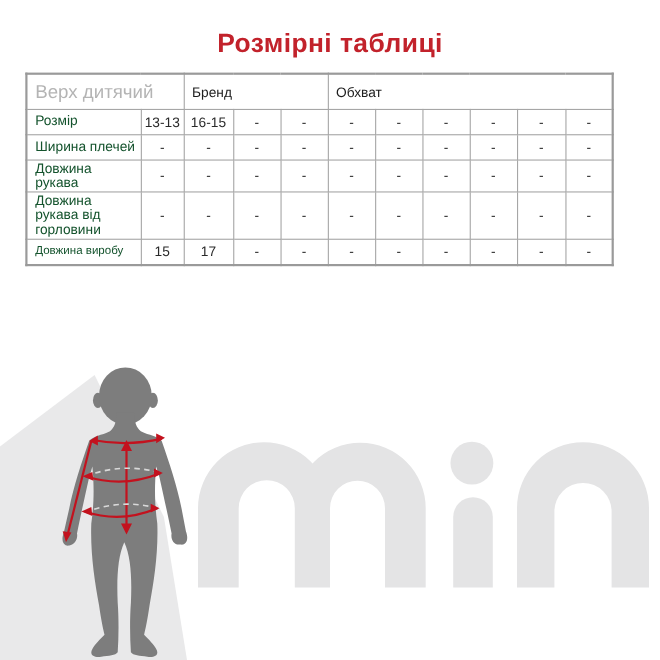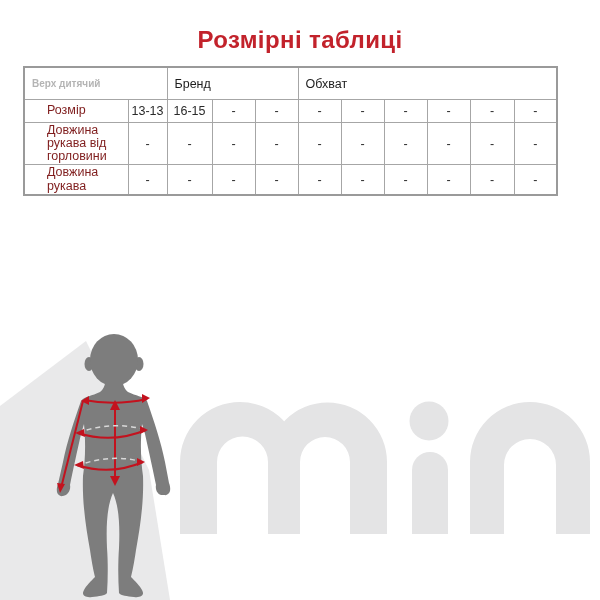--- a/index.html
+++ b/index.html
@@ -7,23 +7,23 @@
           font-family:"Liberation Sans",sans-serif;}
   .page-title{position:absolute;top:26px;left:0;width:600px;text-align:center;
           font-size:24px;font-weight:700;letter-spacing:.4px;color:#c2222b;margin:0;}
   table.size-table{position:absolute;left:23px;top:66px;width:533px;
           border-collapse:collapse;table-layout:fixed;
           border:2px solid #9a9a9a;background:#fff;}
   .size-table th,.size-table td{border:1px solid #a6a6a6;vertical-align:middle;
           font-family:"Liberation Sans",sans-serif;overflow:hidden;}
   .size-table thead th{height:27px;text-align:left;padding:2px 2px 2px 7px;
           font-size:12.5px;font-weight:normal;color:#1e1e1e;}
-  .size-table thead th.muted{color:#b4b4b4;font-weight:700;font-size:10px;}
-  .size-table tbody th{height:20px;text-align:left;padding:1px 2px 1px 22px;
-          font-weight:400;font-size:12.5px;color:#7f1d1d;line-height:1.05;}
+  .size-table thead th.muted{color:#b4b4b4;font-weight:400;font-size:17px;}
+  .size-table tbody th{height:20px;text-align:left;padding:1px 2px 1px 7px;
+          font-weight:400;font-size:12.5px;color:#14532d;line-height:1.05;}
   .size-table tbody tr:nth-child(5) th{font-size:10.5px;}
   .size-table tbody td{height:20px;text-align:center;font-size:12.5px;color:#2a2a2a;padding:0;}
   svg.figure{position:absolute;left:0;top:330px;}
 </style>
 </head>
 <body>
 
 <div id="canvas">
 
   <h1 class="page-title">Розмірні таблиці</h1>
@@ -57,36 +57,62 @@
           <td>-</td>
           <td>-</td>
           <td>-</td>
           <td>-</td>
           <td>-</td>
           <td>-</td>
           <td>-</td>
           <td>-</td>
         </tr>
         <tr>
+          <th>Ширина плечей</th>
+          <td>-</td>
+          <td>-</td>
+          <td>-</td>
+          <td>-</td>
+          <td>-</td>
+          <td>-</td>
+          <td>-</td>
+          <td>-</td>
+          <td>-</td>
+          <td>-</td>
+        </tr>
+        <tr>
+          <th>Довжина рукава</th>
+          <td>-</td>
+          <td>-</td>
+          <td>-</td>
+          <td>-</td>
+          <td>-</td>
+          <td>-</td>
+          <td>-</td>
+          <td>-</td>
+          <td>-</td>
+          <td>-</td>
+        </tr>
+        <tr>
           <th>Довжина рукава від горловини</th>
           <td>-</td>
           <td>-</td>
           <td>-</td>
           <td>-</td>
           <td>-</td>
           <td>-</td>
           <td>-</td>
           <td>-</td>
           <td>-</td>
           <td>-</td>
         </tr>
         <tr>
-          <th>Довжина рукава</th>
-          <td>-</td>
-          <td>-</td>
+          <th>Довжина виробу</th>
+          <td>15</td>
+          <td>17</td>
           <td>-</td>
           <td>-</td>
           <td>-</td>
           <td>-</td>
           <td>-</td>
           <td>-</td>
           <td>-</td>
           <td>-</td>
         </tr>
       </tbody>

